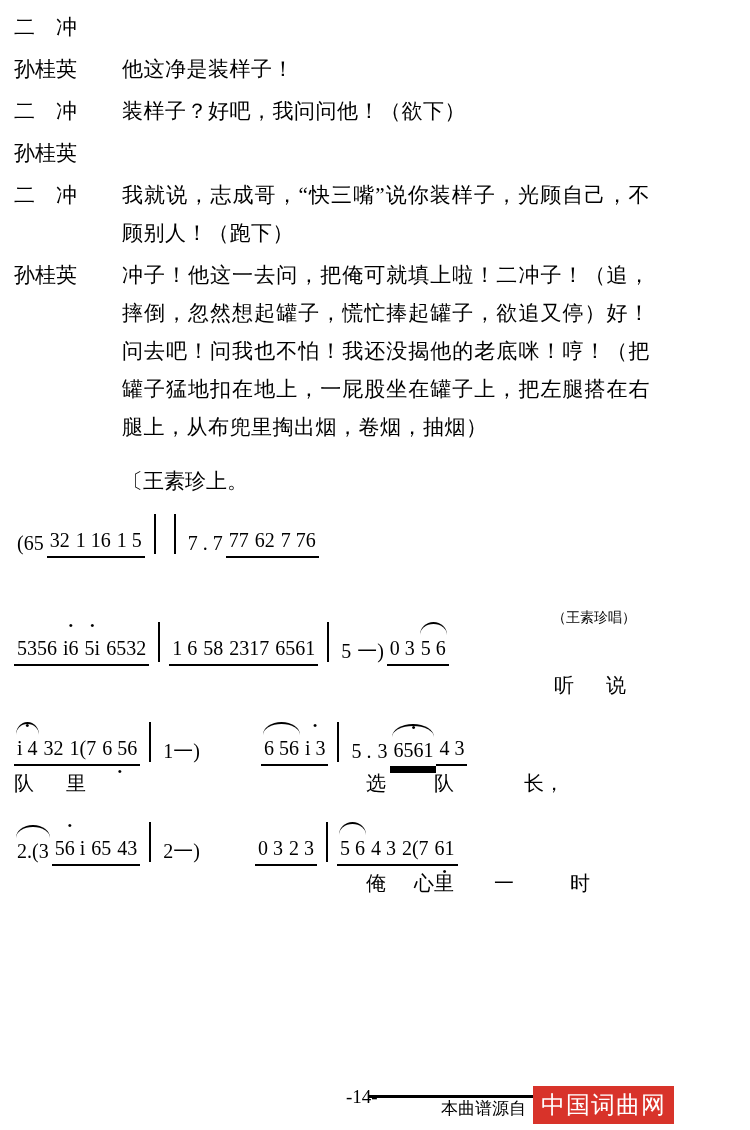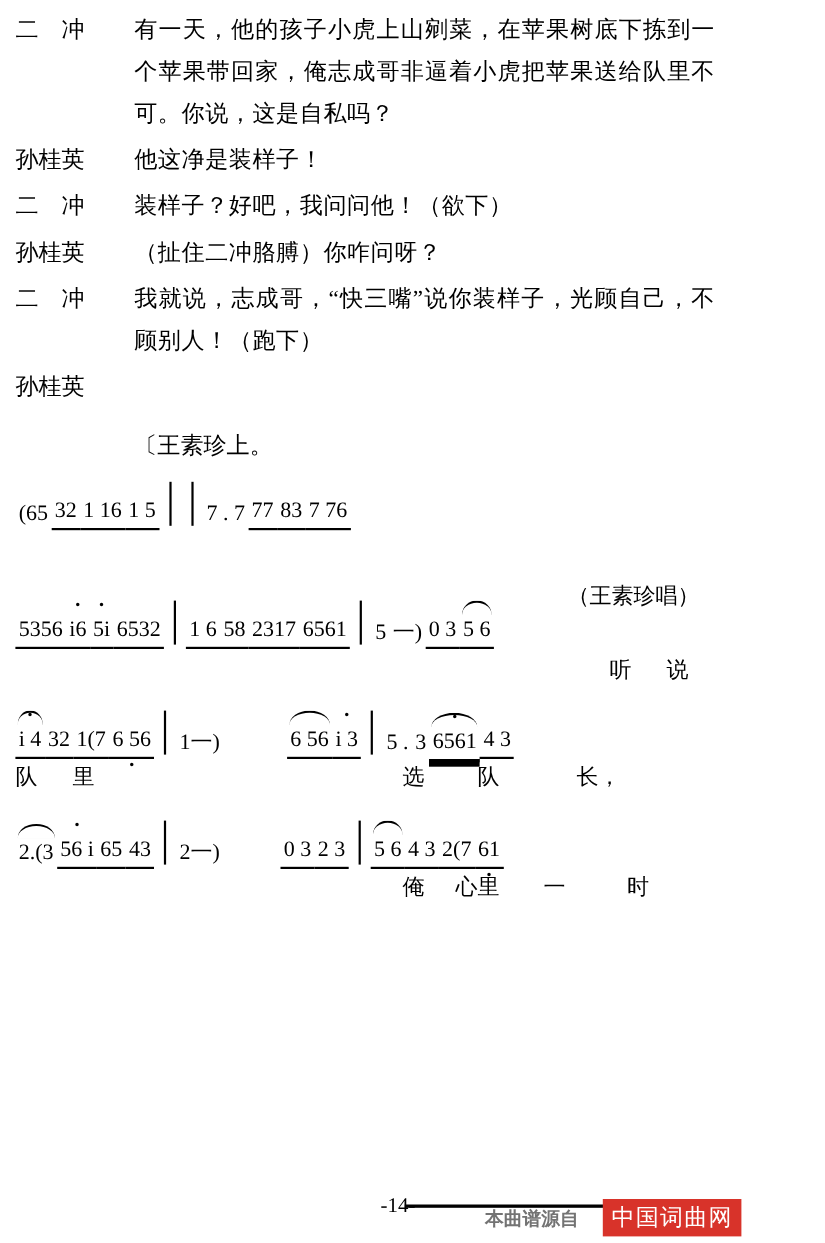--- a/index.html
+++ b/index.html
@@ -124,21 +124,21 @@
     border-top: 2px solid #000;
     border-radius: 50% 50% 0 0 / 100% 100% 0 0;
   }
   .lyric {
     position: absolute;
     font-size: 20px;
     line-height: 26px;
   }
   .annot {
     position: absolute;
-    font-size: 20px;
+    font-size: 14px;
     line-height: 20px;
   }
 
   
   .footer {
     position: absolute;
     left: 16px;
     right: 0;
     bottom: 6px;
     height: 40px;
@@ -155,89 +155,87 @@
     position: absolute;
     left: 330px;
     bottom: 16px;
     font-size: 19px;
   }
   .credit {
     position: absolute;
     right: 156px;
     bottom: 4px;
     font-size: 17px;
-    color: #737373;
-    font-weight: bold;
+    color: #000000;
   }
   .sitebadge {
     position: absolute;
     right: 8px;
     bottom: 0px;
     background: #d8332a;
     color: #fff;
-    font-size: 21px;
+    font-size: 24px;
     padding: 3px 8px;
     letter-spacing: 1px;
   }
 </style>
 </head>
 <body>
 
 <div class="page">
 
   <div class="script">
 
     <div class="line">
       <div class="speaker">二　冲</div>
-      <div class="speech">有一天，他的孩子小虎上山剜菜，在苹果树底下拣到一个苹果带回家，俺志成哥非逼着小虎把苹果送给队里不可。你说，这是自私吗？</div>
     </div>
 
     <div class="line">
       <div class="speaker">孙桂英</div>
       <div class="speech">他这净是装样子！</div>
     </div>
 
     <div class="line">
       <div class="speaker">二　冲</div>
       <div class="speech">装样子？好吧，我问问他！（欲下）</div>
     </div>
 
     <div class="line">
       <div class="speaker">孙桂英</div>
-      <div class="speech">（扯住二冲胳膊）你咋问呀？</div>
     </div>
 
     <div class="line">
       <div class="speaker">二　冲</div>
       <div class="speech">我就说，志成哥，“快三嘴”说你装样子，光顾自己，不顾别人！（跑下）</div>
     </div>
 
     <div class="line">
       <div class="speaker">孙桂英</div>
+      <div class="speech">冲子！他这一去问，把俺可就填上啦！二冲子！（追，摔倒，忽然想起罐子，慌忙捧起罐子，欲追又停）好！问去吧！问我也不怕！我还没揭他的老底咪！哼！（把罐子猛地扣在地上，一屁股坐在罐子上，把左腿搭在右腿上，从布兜里掏出烟，卷烟，抽烟）</div>
     </div>
 
     <div class="stage">〔王素珍上。</div>
   </div>
 
   <div class="music">
 
     <div class="staffrow">
       <div class="measures">
         <div class="measure">
           <span class="note">(65</span>
           <span class="note u1">32</span>
           <span class="note u1">1 16</span>
           <span class="note u1">1 5</span>
         </div>
         <div class="barline"></div>
         <div class="barline"></div>
         <div class="measure">
           <span class="note">7 . 7</span>
           <span class="note u1">77</span>
-          <span class="note u1">83</span>
+          <span class="note u1">62</span>
           <span class="note u1">7 76</span>
         </div>
       </div>
     </div>
 
     <div class="staffrow">
       <div class="annot" style="right: 14px; top: -6px;">（王素珍唱）</div>
       <div class="measures" style="margin-top:22px;">
         <div class="measure">
           <span class="note u1">5356</span>

